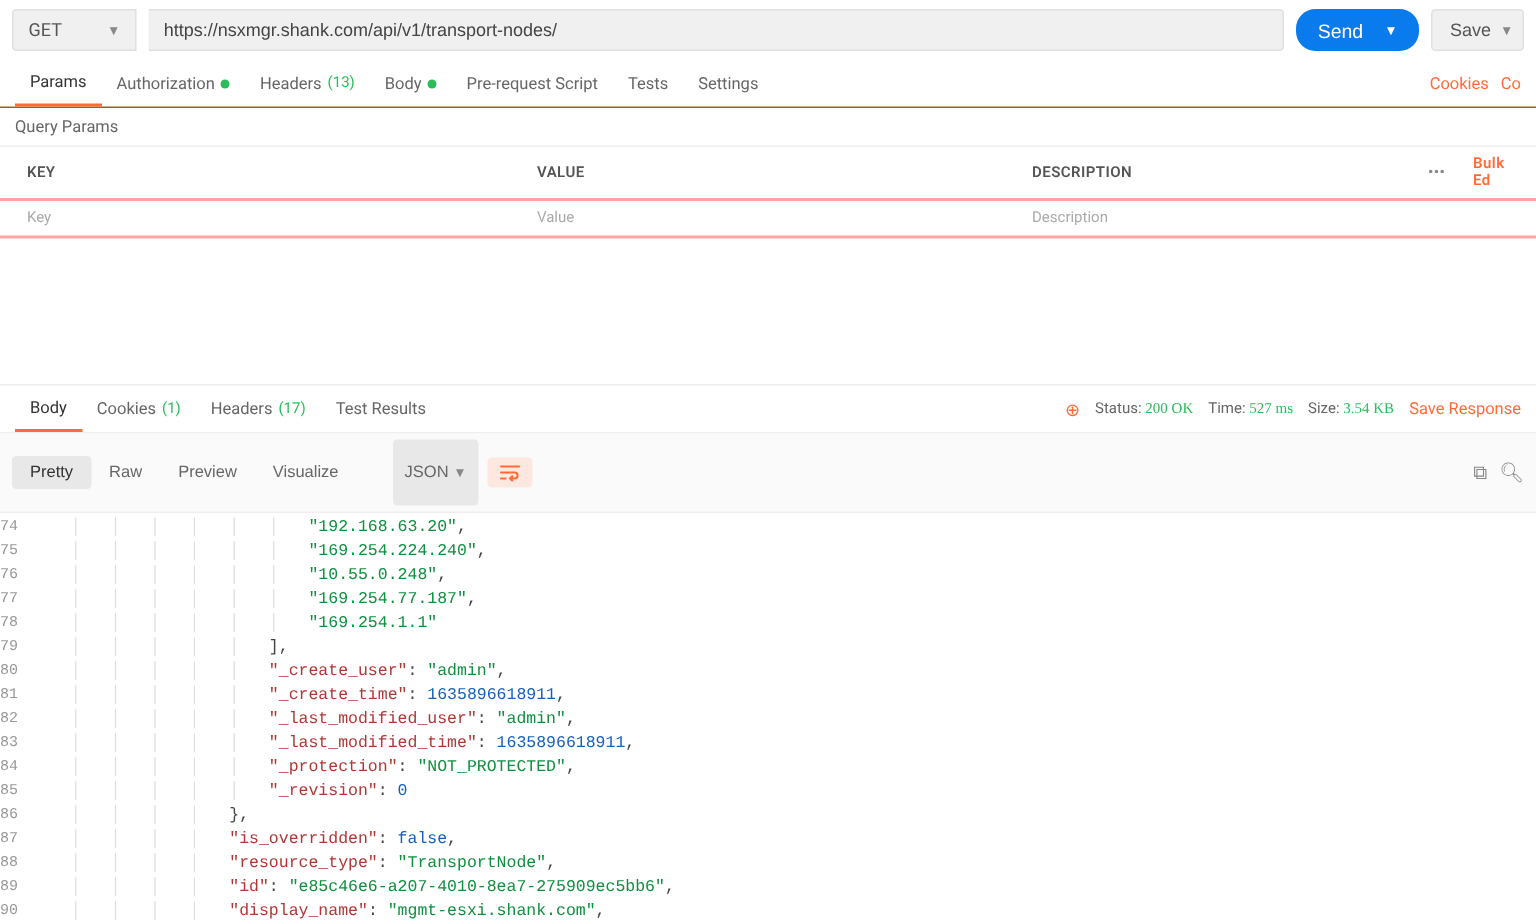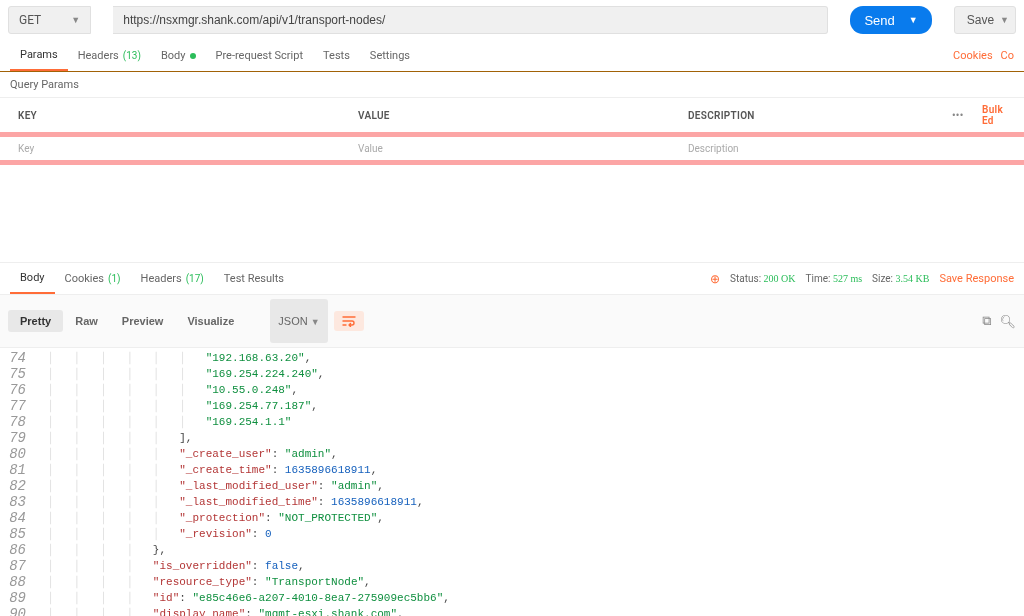--- a/index.html
+++ b/index.html
@@ -1,19 +1,19 @@
 <!DOCTYPE html>
 <html><head>
 <meta charset="utf-8">
 <style>
 * { box-sizing: border-box; margin: 0; padding: 0; }
 body { font-family: -apple-system, BlinkMacSystemFont, "Segoe UI", Roboto, Arial, sans-serif; font-size: 12px; color: #333; background: #fff; width: 1024px; height: 616px; overflow: hidden; }
 
 
-.request-bar { display: flex; align-items: stretch; padding: 6px 8px; gap: 22px; }
+.request-bar { display: flex; align-items: stretch; padding: 6px 8px; gap: 8px; }
 .method-select { display: flex; align-items: center; gap: 30px; background: #f0f0f0; border: 1px solid #e0e0e0; border-radius: 3px 0 0 3px; padding: 6px 10px; font-size: 12px; color: #555; min-width: 70px; cursor: pointer; }
 .method-select .caret { font-size: 9px; color: #888; }
 .url-input { flex: 1; background: #f0f0f0; border: 1px solid #e0e0e0; border-left: none; border-radius: 0 3px 3px 0; padding: 6px 10px; font-size: 12px; color: #444; }
 .send-btn { display: flex; align-items: center; gap: 14px; background: #097bed; color: #fff; border: none; border-radius: 13px; padding: 0 14px; font-size: 13px; cursor: pointer; }
 .send-btn .caret { font-size: 9px; }
 .save-btn { display: flex; align-items: center; gap: 6px; background: #f0f0f0; color: #555; border: 1px solid #e0e0e0; border-radius: 3px; padding: 0 6px 0 12px; font-size: 12px; cursor: pointer; }
 .save-btn .caret { font-size: 9px; color: #888; }
 
 
 .req-tabs { display: flex; align-items: center; border-bottom: 1px solid #a16207; padding: 0 10px; position: relative; }
@@ -21,21 +21,21 @@
 .req-tab.active { color: #333; border-bottom: 2px solid #ff6c37; }
 .dot-green { width: 6px; height: 6px; background: #2bbd5a; border-radius: 50%; display: inline-block; }
 .tab-count { color: #2bbd5a; font-size: 10px; }
 .req-tabs-right { margin-left: auto; display: flex; align-items: center; gap: 8px; font-size: 11px; }
 .cookies-link { color: #ff6c37; cursor: pointer; }
 .cod-link { color: #ff6c37; cursor: pointer; }
 
 
 .qp-header { padding: 6px 10px; font-size: 11px; color: #666; }
 .qp-table { border-top: 1px solid #eee; }
-.qp-head, .qp-row { display: grid; grid-template-columns: 340px 330px 1fr 30px 60px; align-items: center; border-bottom: 5px solid #fca5a5; font-size: 10px; }
+.qp-head, .qp-row { display: grid; grid-template-columns: 340px 330px 1fr 30px 60px; align-items: center; border-bottom: 2px solid #fca5a5; font-size: 10px; }
 .qp-head { color: #555; font-weight: 600; letter-spacing: 0.3px; }
 .qp-head > div, .qp-row > div { padding: 6px 18px; }
 .qp-row { color: #aaa; }
 .more-dots { text-align: center; color: #888; cursor: pointer; }
 .bulk-edit { color: #ff6c37; cursor: pointer; font-size: 10px; }
 
 
 .middle-spacer { height: 98px; border-bottom: 1px solid #eee; }
 
 
@@ -43,32 +43,32 @@
 .resp-tab { padding: 8px 10px; font-size: 11px; color: #666; cursor: pointer; display: flex; align-items: center; gap: 4px; }
 .resp-tab.active { color: #333; border-bottom: 2px solid #ff6c37; }
 .resp-tab .count-green { color: #2bbd5a; font-size: 10px; }
 .resp-right { margin-left: auto; display: flex; align-items: center; gap: 10px; font-size: 10px; color: #666; }
 .globe-icon { color: #ff6c37; font-size: 12px; }
 .status-ok { color: #2bbd5a; font-family: Liberation Serif, serif; }
 .save-resp { color: #ff6c37; cursor: pointer; font-size: 11px; }
 
 
 .fmt-bar { display: flex; align-items: center; gap: 0; background: #fafafa; border-bottom: 1px solid #eee; padding: 4px 8px; }
-.fmt-btn { padding: 5px 12px; font-size: 11px; color: #666; background: transparent; border: none; cursor: pointer; border-radius: 3px; font-weight: bold; }
+.fmt-btn { padding: 5px 12px; font-size: 11px; color: #666; background: transparent; border: none; cursor: pointer; border-radius: 3px; }
 .fmt-btn.active { background: #e8e8e8; color: #333; }
 .fmt-select { padding: 16px 8px; font-size: 11px; color: #666; background: #e8e8e8; border: none; cursor: pointer; margin-left: 24px; border-radius: 3px;}
 .fmt-wrap { padding: 4px 8px; background: #fde8df; border-radius: 3px; margin-left: 6px; cursor: pointer; }
 .fmt-wrap svg { display: block; }
 .fmt-right { margin-left: auto; display: flex; gap: 8px; align-items: center; }
 .copy-icon, .search-icon { color: #888; cursor: pointer; font-size: 13px; }
 
 
 .code-scroll { height: 345px; overflow: auto; font-family: "Courier New", Consolas, monospace; font-size: 11px; position: relative; padding-top: 2px; }
 .code-line { display: flex; align-items: flex-start; min-height: 16px; line-height: 16px; white-space: pre; }
-.ln { width: 34px; text-align: right; color: #999; padding-right: 8px; flex-shrink: 0; user-select: none; font-size: 14px; font-style: italic; }
+.ln { width: 34px; color: #999; padding-right: 8px; flex-shrink: 0; user-select: none; font-size: 10px; }
 .code-line .guides { color: #ddd; flex-shrink: 0; }
 .code-line .txt { flex: 1; }
 .k { color: #b33636; }      
 .s { color: #0f8f3f; }      
 .n { color: #1560bd; }      
 .b { color: #1560bd; }      
 .p { color: #444; }         
 .empty-arr { color: #888; }
 
 </style>
@@ -87,20 +87,24 @@
   </button>
   <button class="save-btn">
     <span>Save</span>
     <span class="caret">▼</span>
   </button>
 </div>
 
 <div class="req-tabs">
   <div class="req-tab active">
       <span>Params</span>
+    </div>
+  <div class="req-tab">
+      <span>Authorization</span>
+      <span class="dot-green"></span>
     </div>
   <div class="req-tab">
       <span>Headers</span>
       <span class="tab-count">(13)</span>
     </div>
   <div class="req-tab">
       <span>Body</span>
       <span class="dot-green"></span>
     </div>
   <div class="req-tab">

